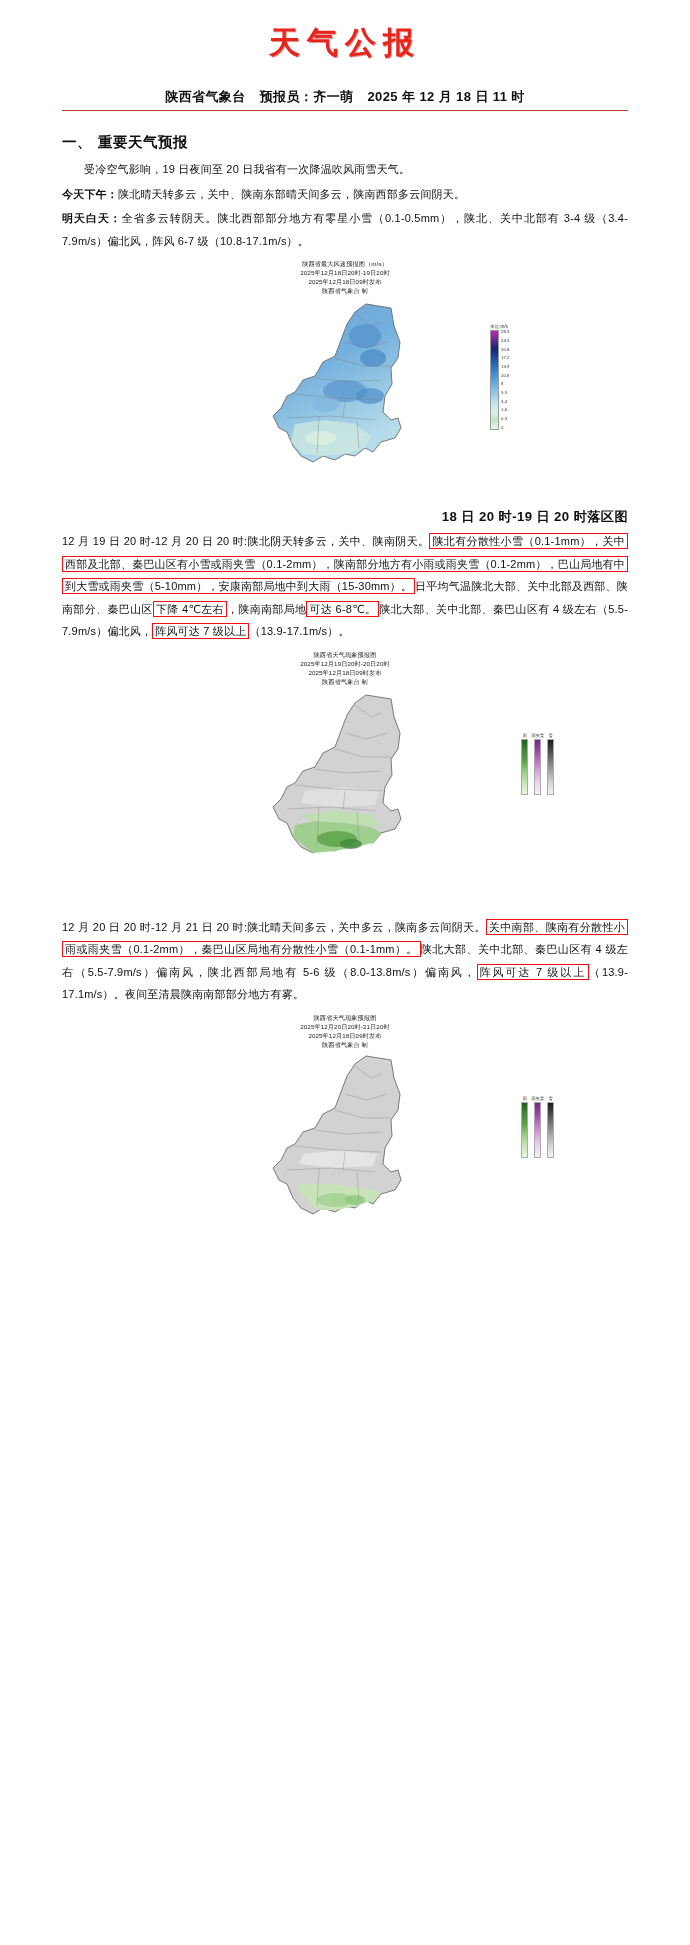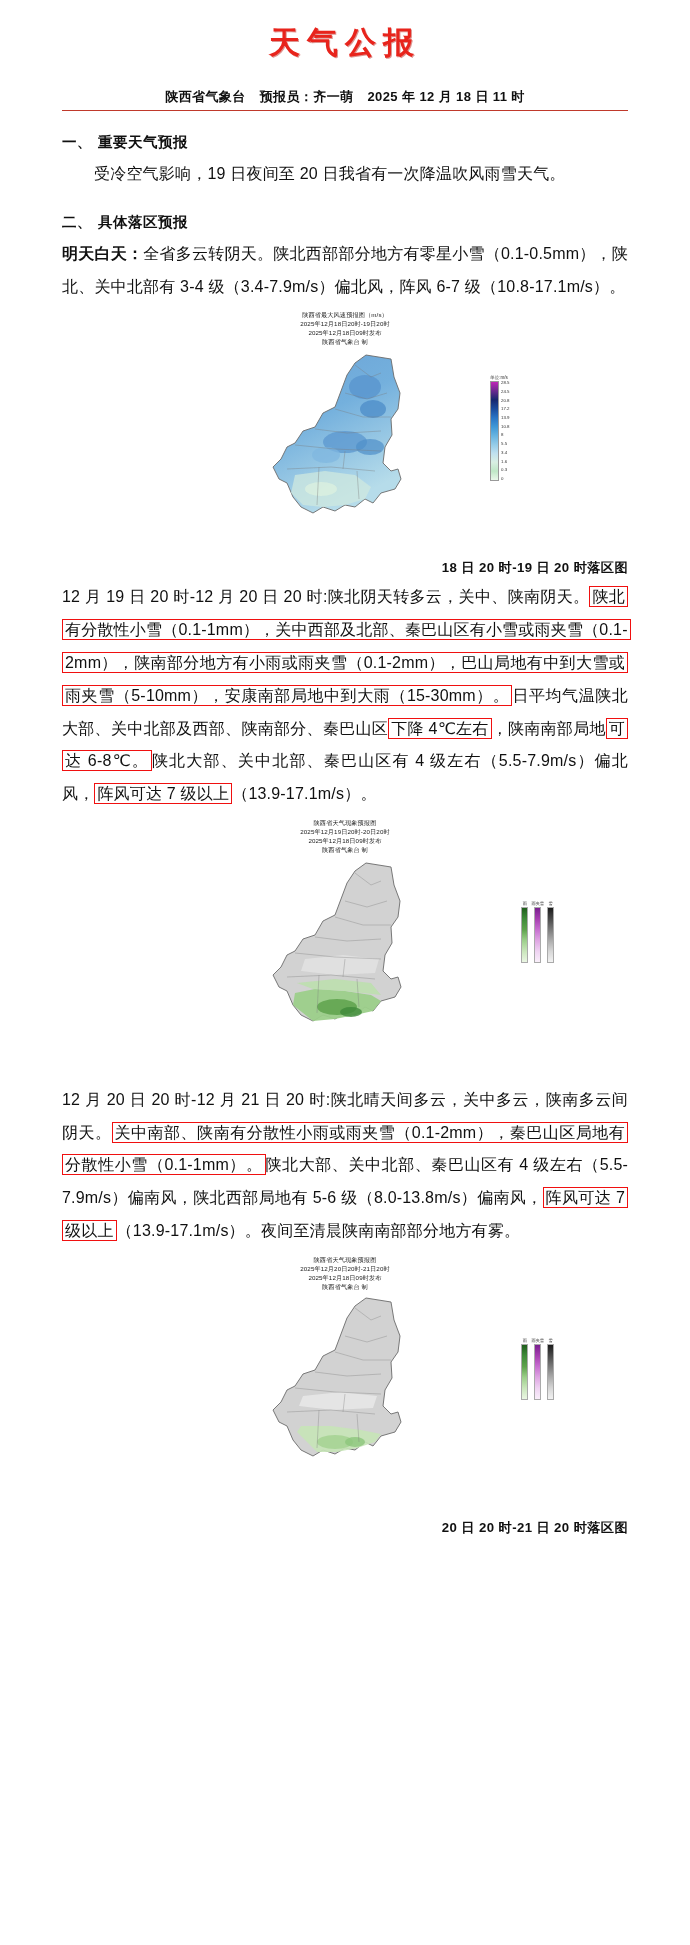--- a/index.html
+++ b/index.html
@@ -46,21 +46,21 @@
   .sec-head {
     font-size: 14.5px;
     font-weight: 700;
     margin: 22px 0 6px 0;
     letter-spacing: .5px;
   }
   .sec-head .num { margin-right: 6px; }
 
   
   p.para {
-    font-size: 16px;
+    font-size: 11px;
     line-height: 2.05;
     margin: 0 0 2px 0;
     text-align: justify;
     text-justify: inter-ideograph;
     letter-spacing: .2px;
   }
   p.indent { text-indent: 2em; }
   .lbl { font-weight: 700; }
 
   
@@ -129,24 +129,24 @@
     <span class="seg">陕西省气象台</span>
     <span class="seg">预报员：齐一萌</span>
     <span class="seg">2025 年 12 月 18 日 11 时</span>
   </div>
 
   <div class="sec-head">
     <span class="num">一、</span><span>重要天气预报</span>
   </div>
   <p class="para indent">受冷空气影响，19 日夜间至 20 日我省有一次降温吹风雨雪天气。</p>
 
-  <div class="sec-head">
-    <span class="num">二、</span><span>具体落区预报</span>
-  </div>
-
+
+  <p class="para">
+    <span class="lbl">今天下午：</span><span>陕北晴天转多云，关中、陕南东部晴天间多云，陕南西部多云间阴天。</span>
+  </p>
 
 
   <p class="para">
     <span class="lbl">明天白天：</span><span>全省多云转阴天。陕北西部部分地方有零星小雪（0.1-0.5mm），陕北、关中北部有 3-4 级（3.4-7.9m/s）偏北风，阵风 6-7 级（10.8-17.1m/s）。</span>
   </p>
 
   <div class="fig">
     <div class="fig-title">
       <div>陕西省最大风速预报图（m/s）</div>
       <div>2025年12月18日20时-19日20时</div>
@@ -315,16 +315,15 @@
         <div class="col">
           <div class="cap">雨夹雪</div>
           <div class="bar" style="background:linear-gradient(to bottom,#7a1f8f,#a63fb0,#c76fd0,#dfa6e3,#efd3f2,#f9effa);"></div>
         </div>
         <div class="col">
           <div class="cap">雪</div>
           <div class="bar" style="background:linear-gradient(to bottom,#1b1b1b,#4a4a4a,#7b7b7b,#ababab,#d6d6d6,#f2f2f2);"></div>
         </div>
       </div>
     </div>
-    <div class="fig-caption">20 日 20 时-21 日 20 时落区图</div>
   </div>
 
 </div>
 
 </body></html>

